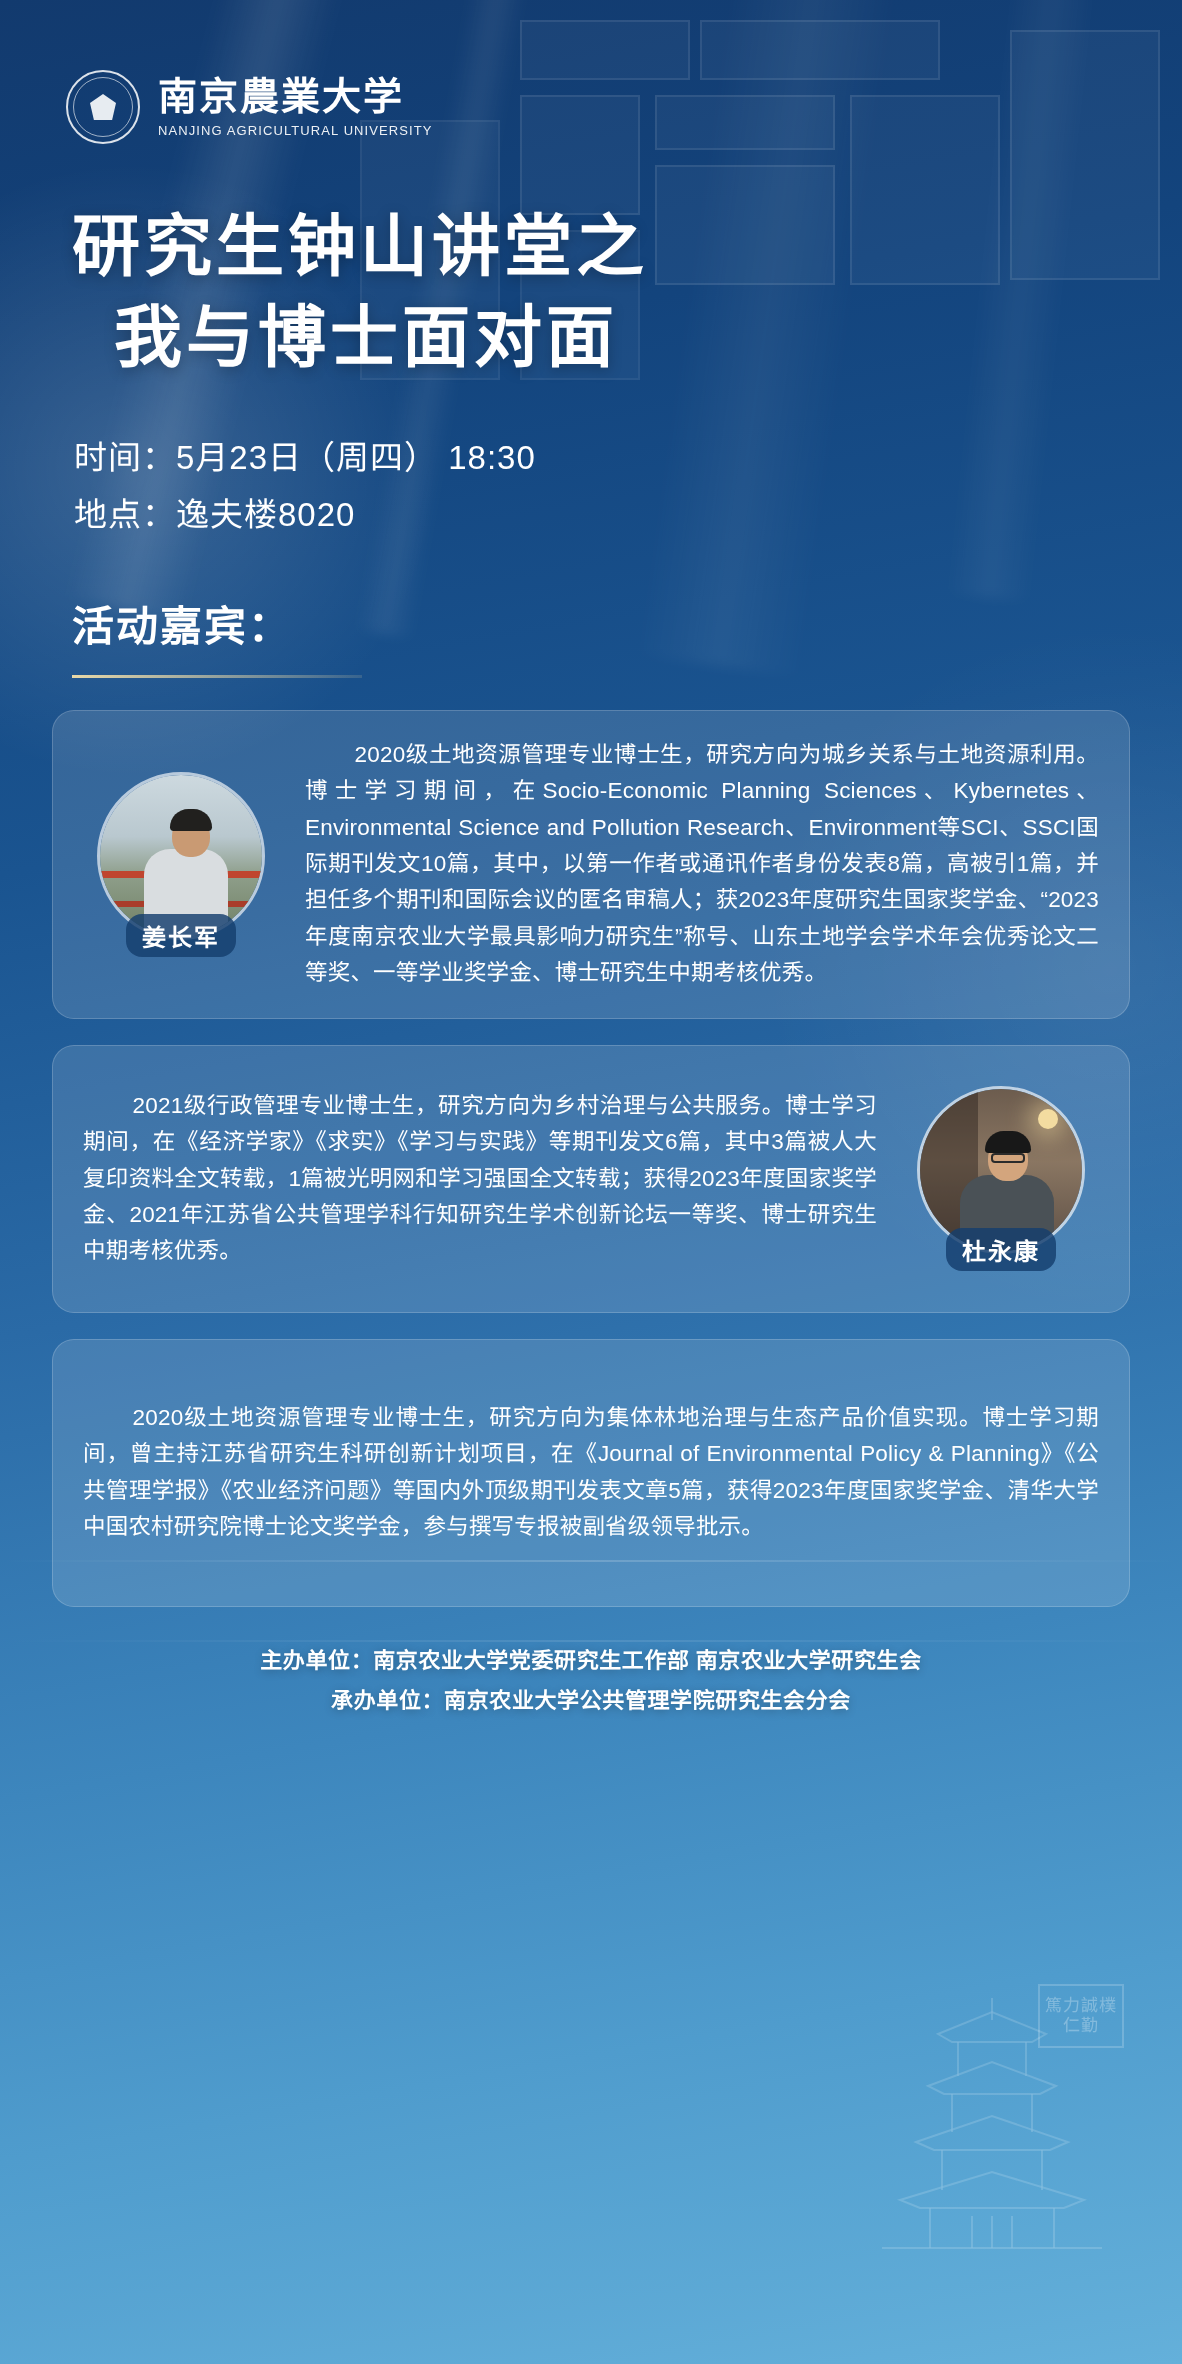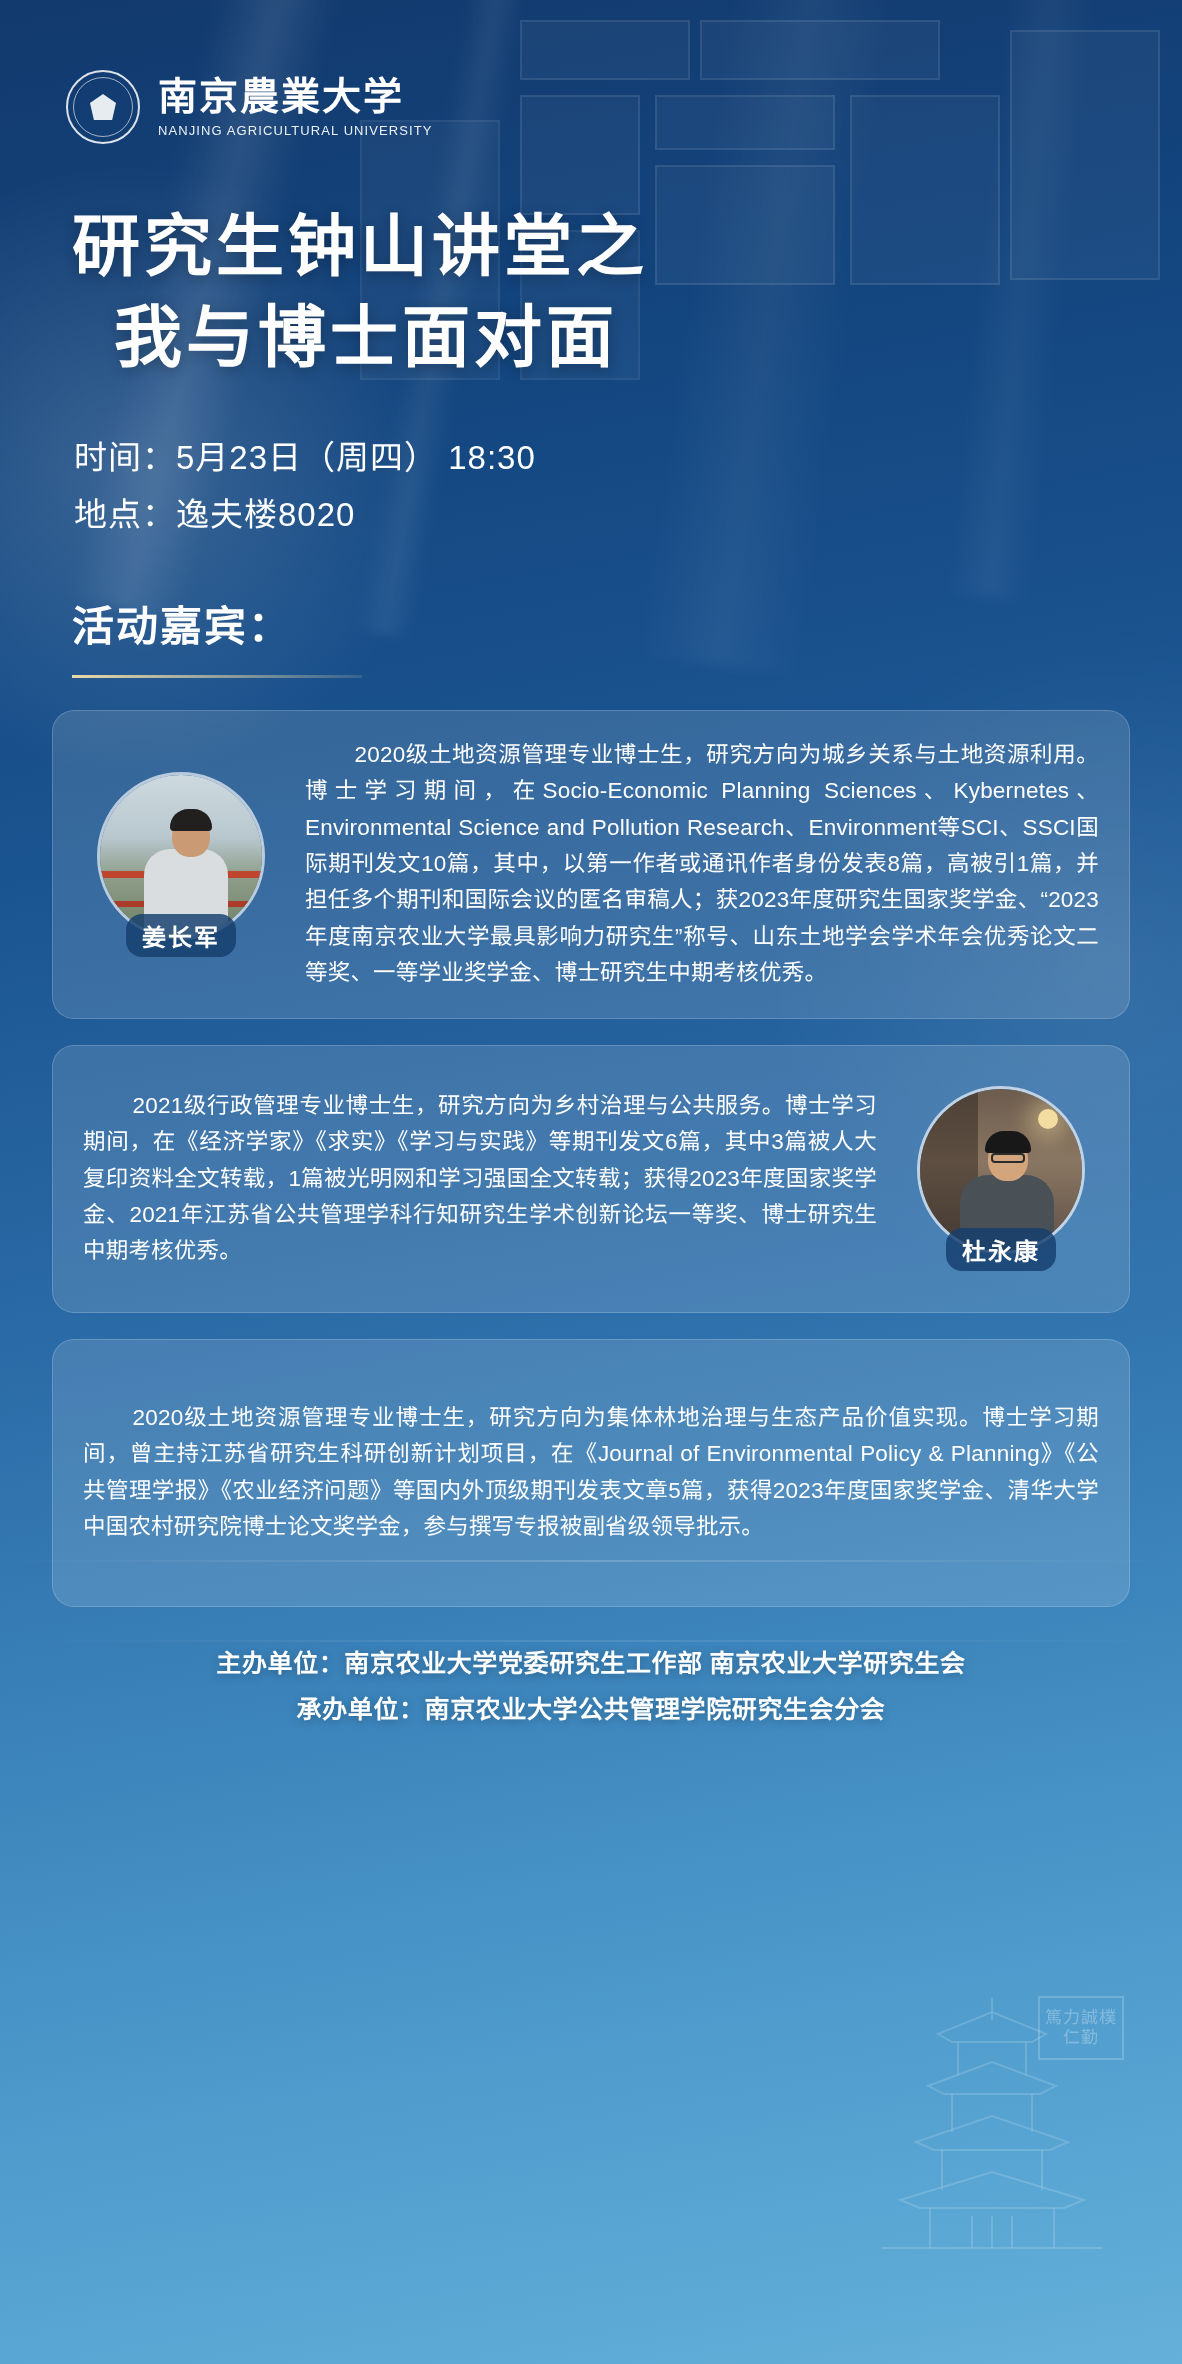--- a/index.html
+++ b/index.html
@@ -51,21 +51,21 @@
 
   .wave {
     position: absolute;
     left: 0; right: 0;
     height: 2px;
     background: linear-gradient(90deg, rgba(255,255,255,0), rgba(255,255,255,0.18), rgba(255,255,255,0));
   }
 
   
   .pagoda { position: absolute; right: 40px; bottom: 110px; opacity: .28; }
-  .seal { position: absolute; right: 58px; bottom: 304px; opacity: .38; }
+  .seal { position: absolute; right: 58px; bottom: 316px; opacity: .38; }
   .seal-box {
     width: 86px; height: 64px;
     border: 2px solid rgba(255,255,255,.5);
     color: rgba(255,255,255,.75);
     font-size: 17px; line-height: 1.15;
     display: flex; align-items: center; justify-content: center;
     text-align: center; letter-spacing: 1px;
     font-family: "Liberation Serif", "DejaVu Serif", serif;
   }
 
@@ -247,21 +247,21 @@
 
   
   .footer {
     padding: 34px 0 0 0;
     text-align: center;
   }
   .footer-line {
     color: #ffffff;
     font-family: "Liberation Serif", "DejaVu Serif", serif;
     font-weight: bold;
-    font-size: 25px;
+    font-size: 22px;
     letter-spacing: .6px;
     line-height: 1.85;
     text-shadow: 0 2px 8px rgba(0,0,0,.25);
   }
 </style>
 </head>
 <body>
 
 <div class="bg-layer">
   <div class="bg-beam beam1"></div>

